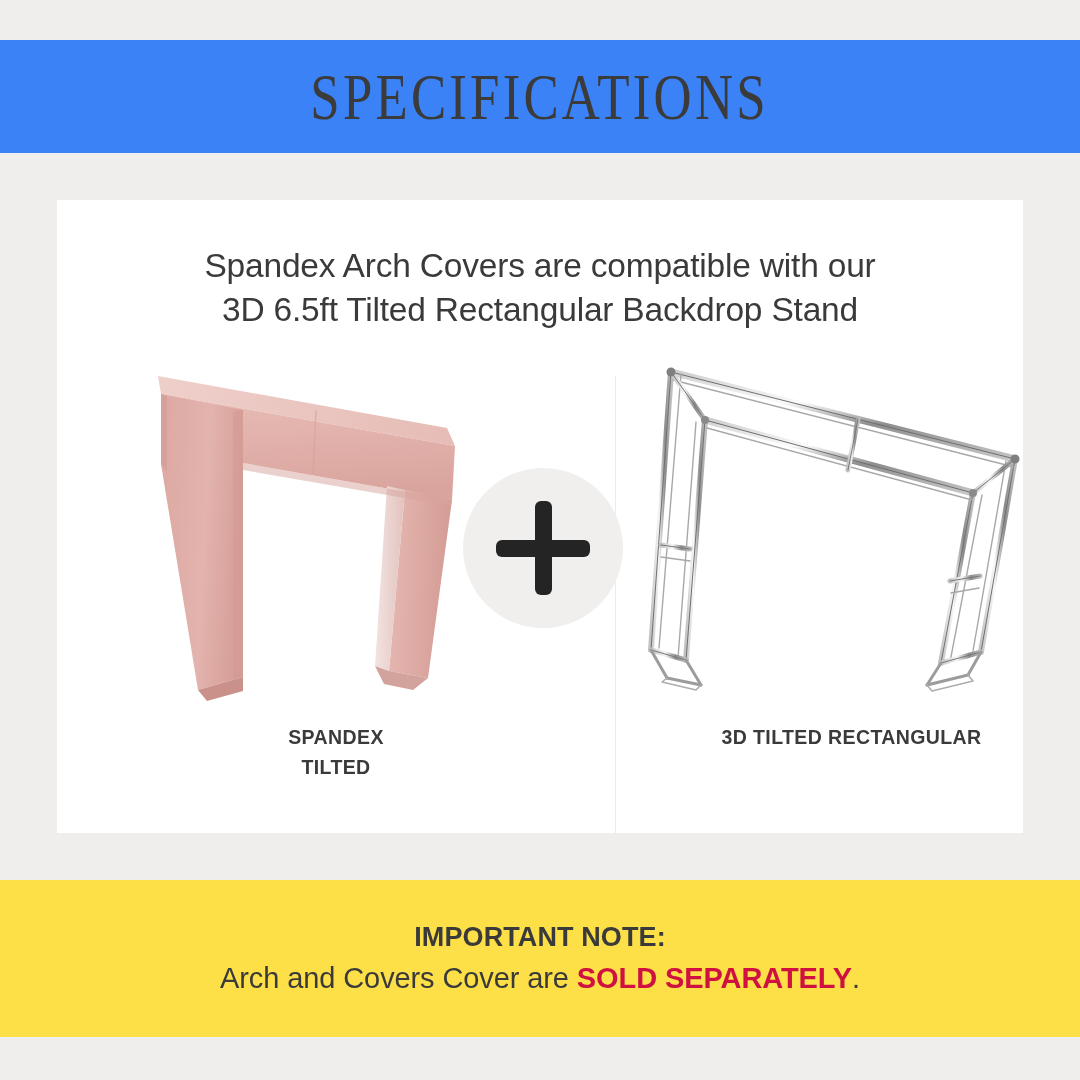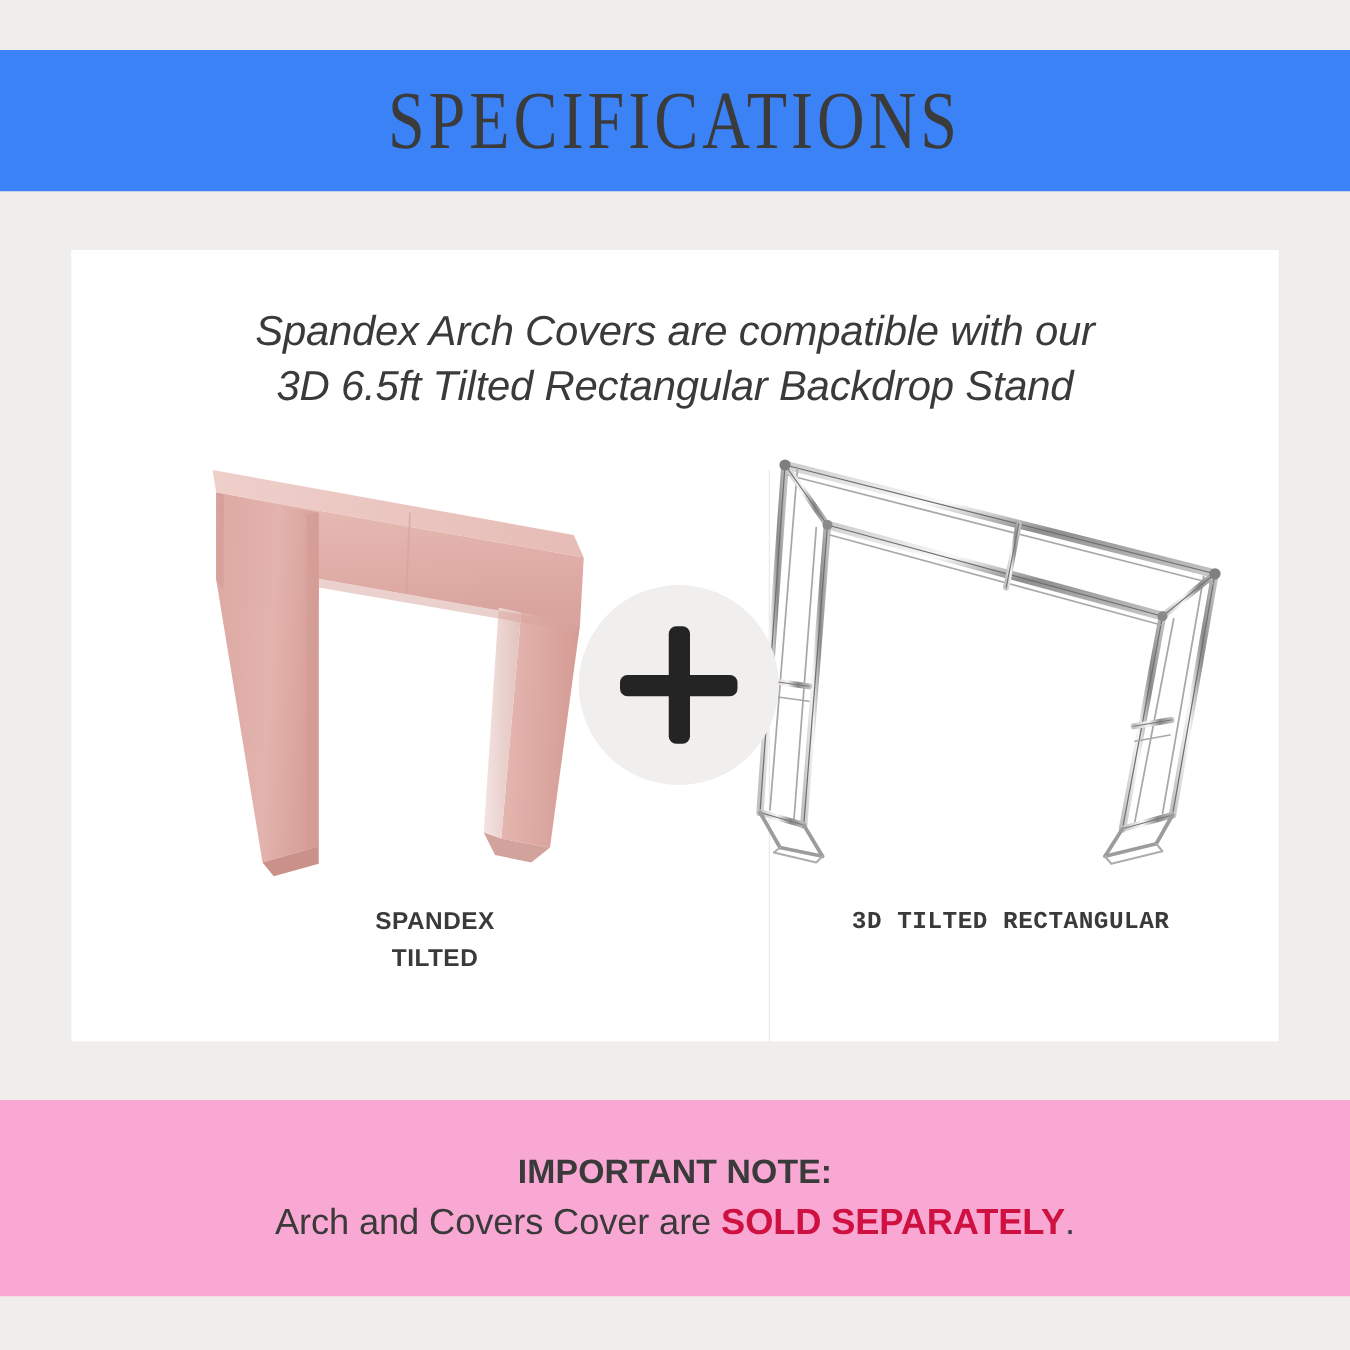--- a/index.html
+++ b/index.html
@@ -50,40 +50,39 @@
   .card-heading{
     position:absolute;
     left:0; top:44px;
     width:966px;
     text-align:center;
     color:#3A3A3A;
     font-size:33.5px;
     line-height:44px;
     font-weight:400;
     letter-spacing:-0.2px;
-    font-style:italic;
   }
   .card-heading .line{ display:block; }
 
   
   .col-divider{
     position:absolute;
     left:558px; top:176px;
     width:1px; height:457px;
     background:#EDEBEA;
   }
 
   
   .col{
     position:absolute;
     top:160px;
     height:455px;
   }
-  .col-left { left:12px;   width:558px;padding-left:24px; }
-  .col-right{ left:548px; width:407px;font-family:Liberation Mono, monospace; }
+  .col-left { left:0;   width:558px;padding-left:24px; }
+  .col-right{ left:591px; width:407px; }
 
   .product-img{
     position:absolute;
     left:0; top:0;
     width:100%;
     height:350px;
   }
   .product-img svg{ display:block; width:100%; height:100%; }
 
   .product-label{
@@ -120,21 +119,21 @@
   .plus-badge .bar.v{
     left:71.5px; top:33px;
     width:17px; height:94px;
   }
 
   
   .note-band{
     position:absolute;
     left:0; top:880px;
     width:1080px; height:157px;
-    background:#f9a8d4;
+    background:#fde047;
     display:flex;
     flex-direction:column;
     align-items:center;
     justify-content:center;
   }
   .note-title{
     font-size:27px;
     font-weight:700;
     color:#3A3A3A;
     letter-spacing:0.1px;

